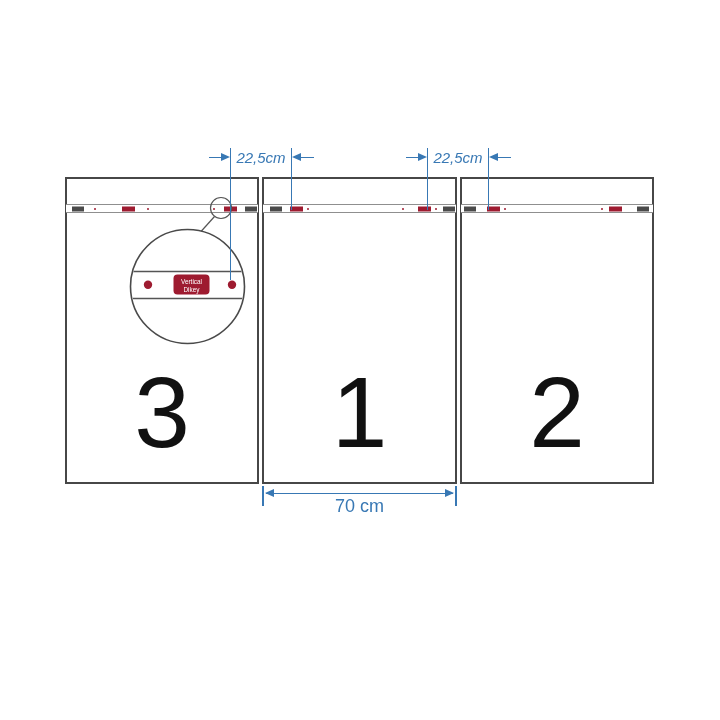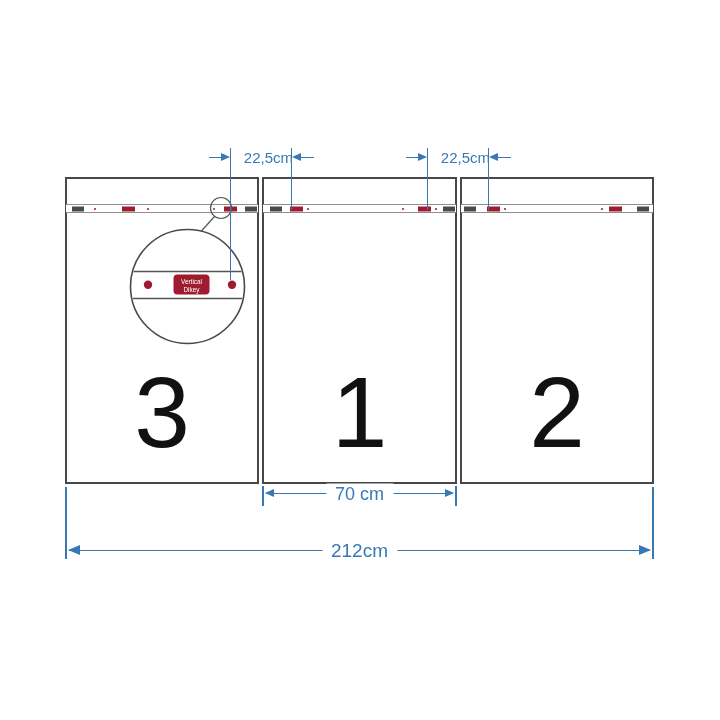--- a/index.html
+++ b/index.html
@@ -38,26 +38,26 @@
   .hline{position:absolute;height:1px;background:var(--blue);}
   .ah{position:absolute;width:0;height:0;border-top:4px solid transparent;border-bottom:4px solid transparent;}
   .ah.pt-right{border-left:9px solid var(--blue);}
   .ah.pt-left{border-right:9px solid var(--blue);}
   .ah.big{border-top-width:5px;border-bottom-width:5px;}
   .ah.big.pt-right{border-left-width:12px;}
   .ah.big.pt-left{border-right-width:12px;}
   .dim-label{
     position:absolute;color:var(--blue);font-size:15px;white-space:nowrap;
   }
-  .dim-label.center{text-align:right;}
+  .dim-label.center{text-align:center;font-style:italic;}
   .dim-box{position:absolute;}
   .dim-box .bar{position:absolute;top:0;width:2px;background:var(--blue);}
   .mid-label{
     position:absolute;left:50%;transform:translate(-50%,-50%);
-    background:#fff;padding:0 9px;color:var(--blue);white-space:nowrap;
+    background:#fff;padding:0 9px;color:var(--blue);white-space:nowrap;margin-top:12px;
   }
   .caption{
     position:absolute;left:0;right:0;top:610px;text-align:center;
     font-family:"Liberation Serif",serif;font-weight:bold;font-size:31px;color:var(--ink);
   }
   svg text{font-family:"Liberation Sans",sans-serif;}
 </style>
 </head>
 <body>
 
@@ -139,23 +139,15 @@
 
   <div class="dim-box" style="left:262px;top:486px;width:195px;height:24px">
     <div class="bar" style="left:0;height:20px"></div>
     <div class="bar" style="right:0;height:20px"></div>
     <div class="hline" style="left:4px;right:4px;top:7px"></div>
     <div class="ah pt-left" style="left:3px;top:3px"></div>
     <div class="ah pt-right" style="right:3px;top:3px"></div>
     <div class="mid-label" style="top:8px;font-size:18px">70 cm</div>
   </div>
 
-  <div class="dim-box" style="left:65px;top:487px;width:589px;height:78px">
-    <div class="bar" style="left:0;height:72px"></div>
-    <div class="bar" style="right:0;height:72px"></div>
-    <div class="hline" style="left:4px;right:4px;top:63px"></div>
-    <div class="ah big pt-left" style="left:3px;top:58px"></div>
-    <div class="ah big pt-right" style="right:3px;top:58px"></div>
-    <div class="mid-label" style="top:64px;font-size:19px">212cm</div>
-  </div>
 
 
 </div>
 
 </body></html>

